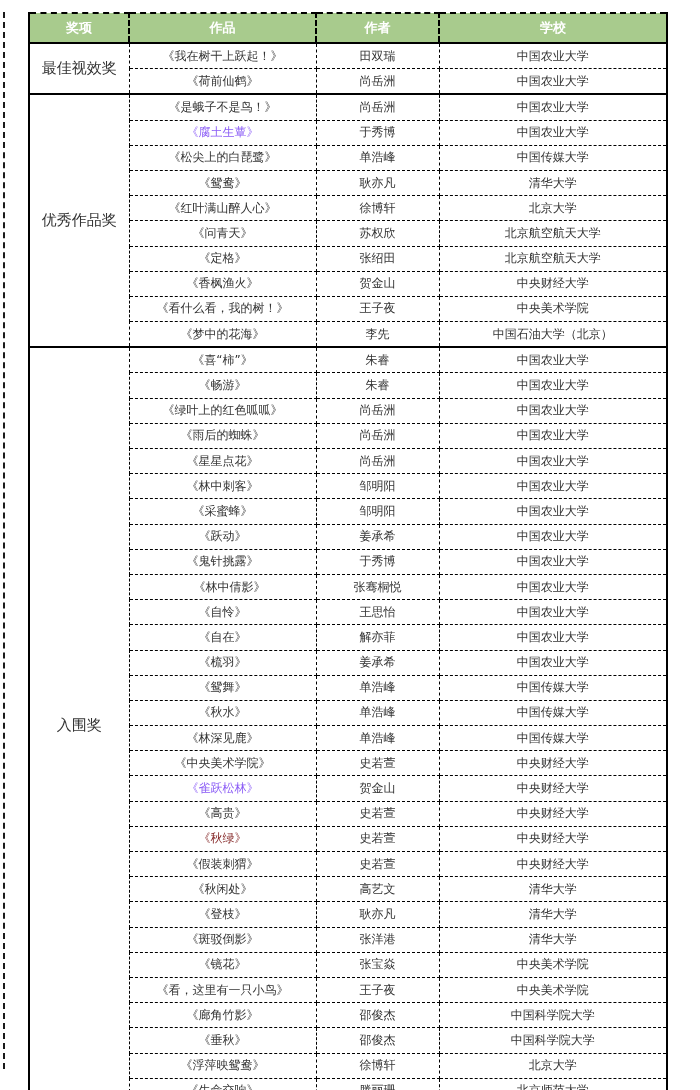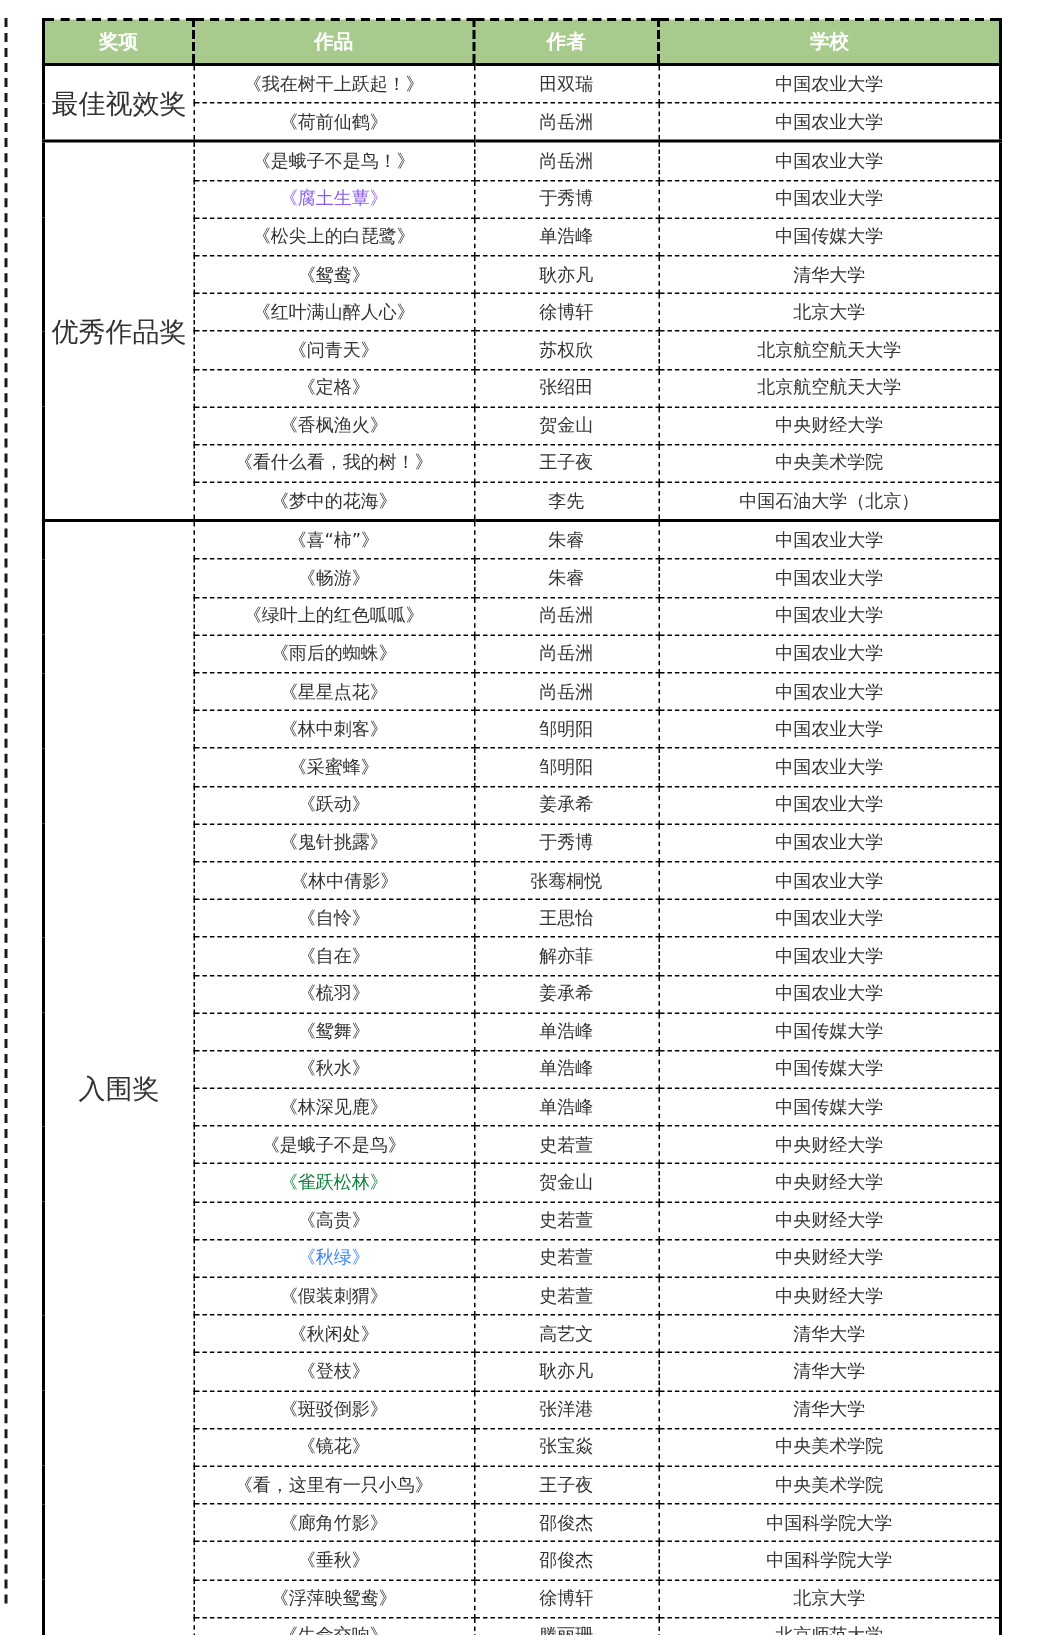--- a/index.html
+++ b/index.html
@@ -56,21 +56,21 @@
     padding: 0 2px;
     text-align: center;
     vertical-align: middle;
     white-space: nowrap;
     overflow: hidden;
   }
   tr.section-start td {
     border-top: 2px solid #000;
   }
   td.award-cell {
-    font-size: 18px;
+    font-size: 15px;
   }
 </style>
 </head>
 <body>
 
 <div class="left-dash-line"></div>
 
 <table class="awards">
   <colgroup>
     <col class="c-award">
@@ -224,36 +224,36 @@
         <td style="color: rgb(51, 51, 51);">《秋水》</td>
         <td style="color: rgb(51, 51, 51);">单浩峰</td>
         <td style="color: rgb(51, 51, 51);">中国传媒大学</td>
       </tr>
       <tr>
         <td style="color: rgb(51, 51, 51);">《林深见鹿》</td>
         <td style="color: rgb(51, 51, 51);">单浩峰</td>
         <td style="color: rgb(51, 51, 51);">中国传媒大学</td>
       </tr>
       <tr>
-        <td style="color: rgb(51, 51, 51);">《是蛾子不是鸟》</td>
+        <td style="color: rgb(51, 51, 51);">《中央美术学院》</td>
         <td style="color: rgb(51, 51, 51);">史若萱</td>
         <td style="color: rgb(51, 51, 51);">中央财经大学</td>
       </tr>
       <tr>
-        <td style="color: #15803d;">《雀跃松林》</td>
+        <td style="color: #8b5cf6;">《雀跃松林》</td>
         <td style="color: rgb(51, 51, 51);">贺金山</td>
         <td style="color: rgb(51, 51, 51);">中央财经大学</td>
       </tr>
       <tr>
         <td style="color: rgb(51, 51, 51);">《高贵》</td>
         <td style="color: rgb(51, 51, 51);">史若萱</td>
         <td style="color: rgb(51, 51, 51);">中央财经大学</td>
       </tr>
       <tr>
-        <td style="color: #3b82f6;">《秋绿》</td>
+        <td style="color: #7f1d1d;">《秋绿》</td>
         <td style="color: rgb(51, 51, 51);">史若萱</td>
         <td style="color: rgb(51, 51, 51);">中央财经大学</td>
       </tr>
       <tr>
         <td style="color: rgb(51, 51, 51);">《假装刺猬》</td>
         <td style="color: rgb(51, 51, 51);">史若萱</td>
         <td style="color: rgb(51, 51, 51);">中央财经大学</td>
       </tr>
       <tr>
         <td style="color: rgb(51, 51, 51);">《秋闲处》</td>

